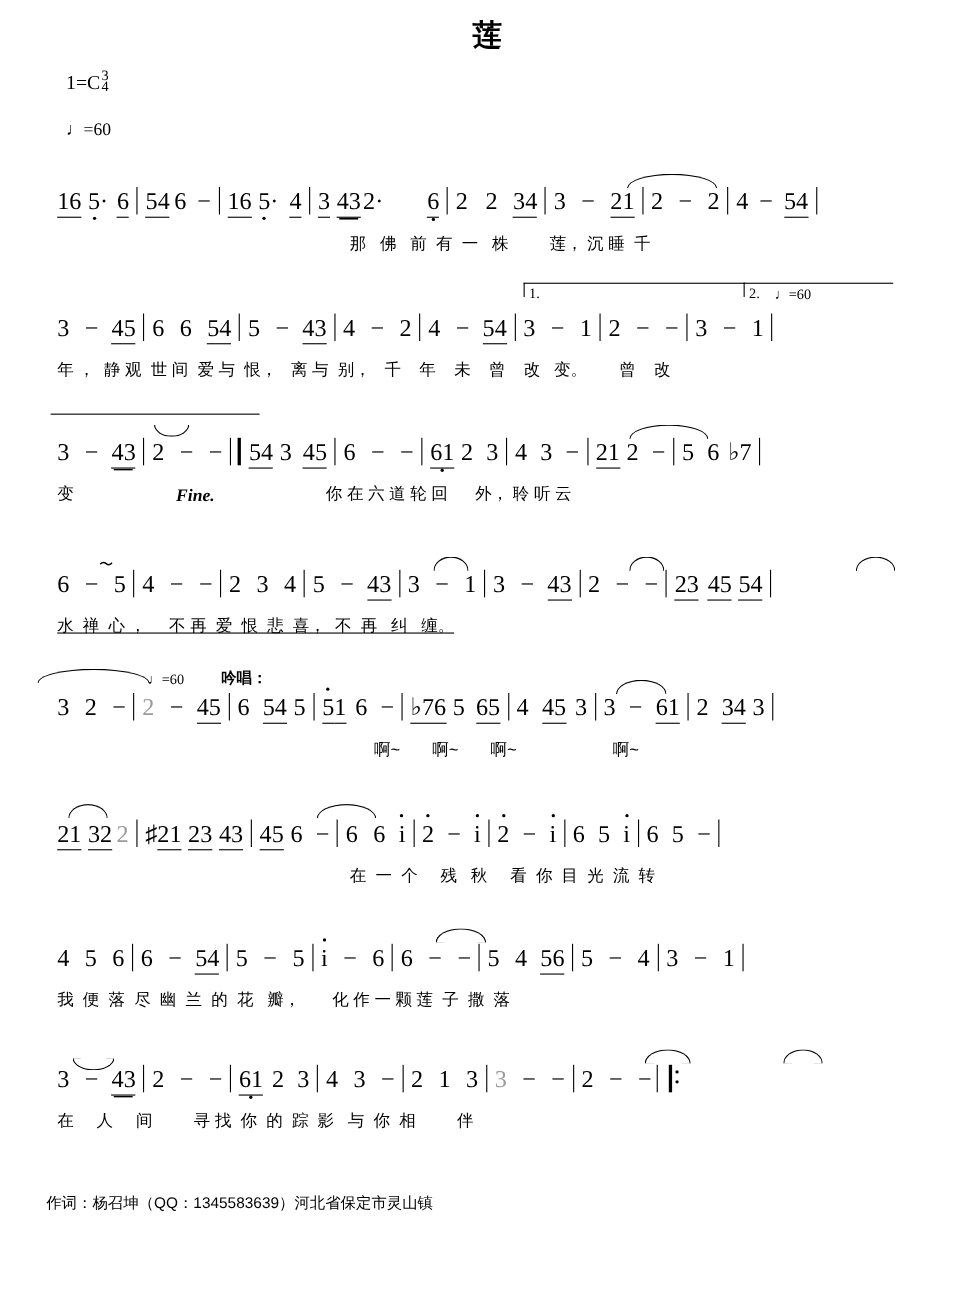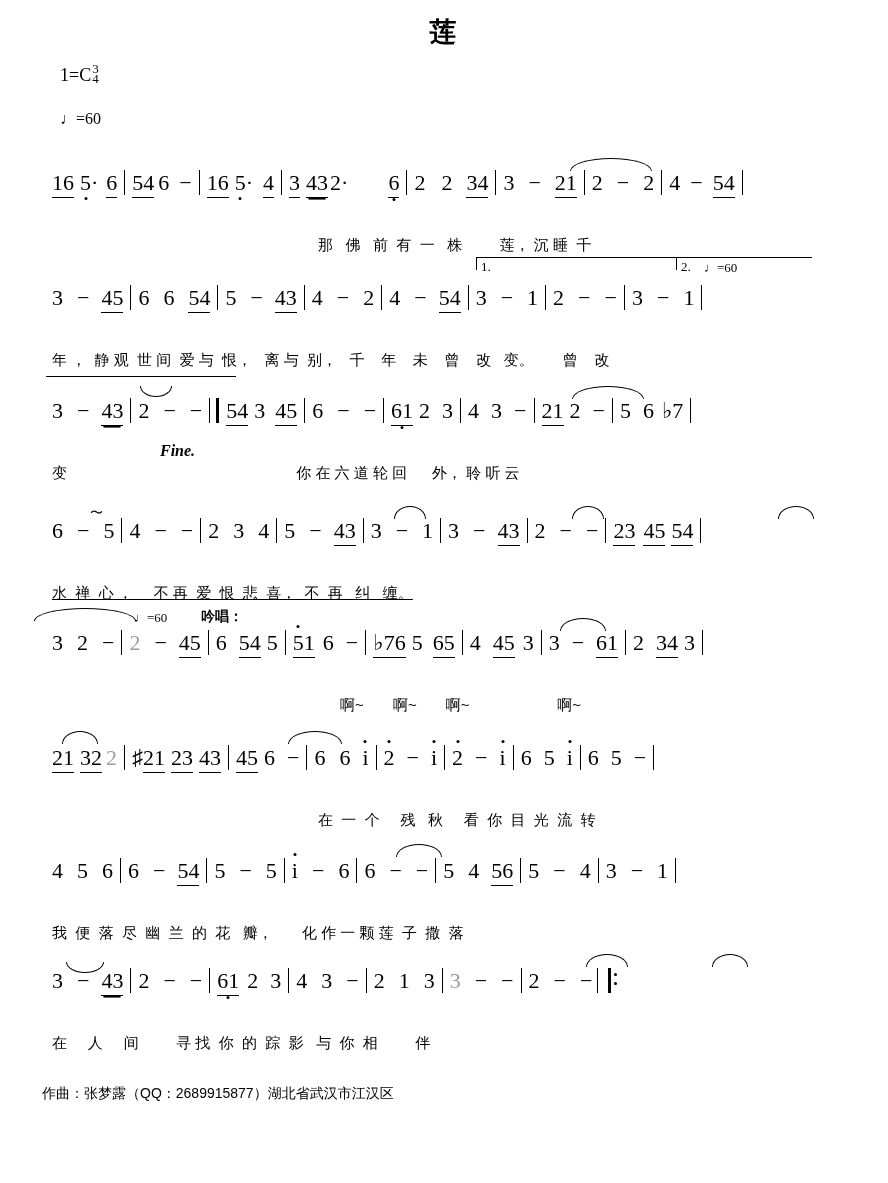--- a/index.html
+++ b/index.html
@@ -51,21 +51,20 @@
     font-size:22px;
     white-space:nowrap;
     letter-spacing:0px;
   }
   .lyrics{
     position:absolute;left:52px;right:52px;
     font-family:"Liberation Sans", sans-serif;
     font-size:15px;
     white-space:nowrap;
     color:#000;
-    margin-top:24px;
   }
   .n{display:inline-block;position:relative;text-align:center;}
   .sp{display:inline-block;}
 
   
   .u1{border-bottom:1.6px solid #000;padding-bottom:1px;}
   .u2{border-bottom:1.6px solid #000;padding-bottom:1px;
       box-shadow:0 4px 0 -2.4px #000;}
   .dotabove{position:relative;}
   .dotabove::before{
@@ -206,17 +205,17 @@
     <div class="notes">
       3<span class="sp" style="width:14px"></span>−<span class="sp" style="width:12px"></span><span class="n u2">43</span><span class="bar"></span>2<span class="sp" style="width:14px"></span>−<span class="sp" style="width:14px"></span>−<span class="bar"></span><span class="n u1 dotbelow">61</span><span class="sp" style="width:8px"></span>2<span class="sp" style="width:12px"></span>3<span class="bar"></span>4<span class="sp" style="width:14px"></span>3<span class="sp" style="width:14px"></span>−<span class="bar"></span>2<span class="sp" style="width:14px"></span>1<span class="sp" style="width:14px"></span>3<span class="bar"></span><span class="gray">3</span><span class="sp" style="width:14px"></span>−<span class="sp" style="width:14px"></span>−<span class="bar"></span>2<span class="sp" style="width:14px"></span>−<span class="sp" style="width:14px"></span>−<span class="repeatend"></span>
     </div>
     <div class="lyrics" style="top:42px;">在&nbsp;&nbsp;&nbsp;&nbsp;&nbsp;人&nbsp;&nbsp;&nbsp;&nbsp;&nbsp;间&nbsp;&nbsp;&nbsp;&nbsp;&nbsp;&nbsp;&nbsp;&nbsp;&nbsp;寻&nbsp;找&nbsp;&nbsp;你&nbsp;&nbsp;的&nbsp;&nbsp;踪&nbsp;&nbsp;影&nbsp;&nbsp;&nbsp;与&nbsp;&nbsp;你&nbsp;&nbsp;相&nbsp;&nbsp;&nbsp;&nbsp;&nbsp;&nbsp;&nbsp;&nbsp;&nbsp;伴</div>
     <div class="tie" style="left:66px;top:-6px;width:36px;"></div>
     <div class="slur" style="left:586px;top:-14px;width:40px;"></div>
     <div class="slur" style="left:712px;top:-14px;width:34px;"></div>
   </div>
 
   <div class="footer">
-    <div>作曲：张梦露（QQ：2689915877）湖北省武汉市江汉区</div>
+    <div>作词：杨召坤（QQ：1345583639）河北省保定市灵山镇</div>
   </div>
 
 
 </div>
 
 </body></html>

